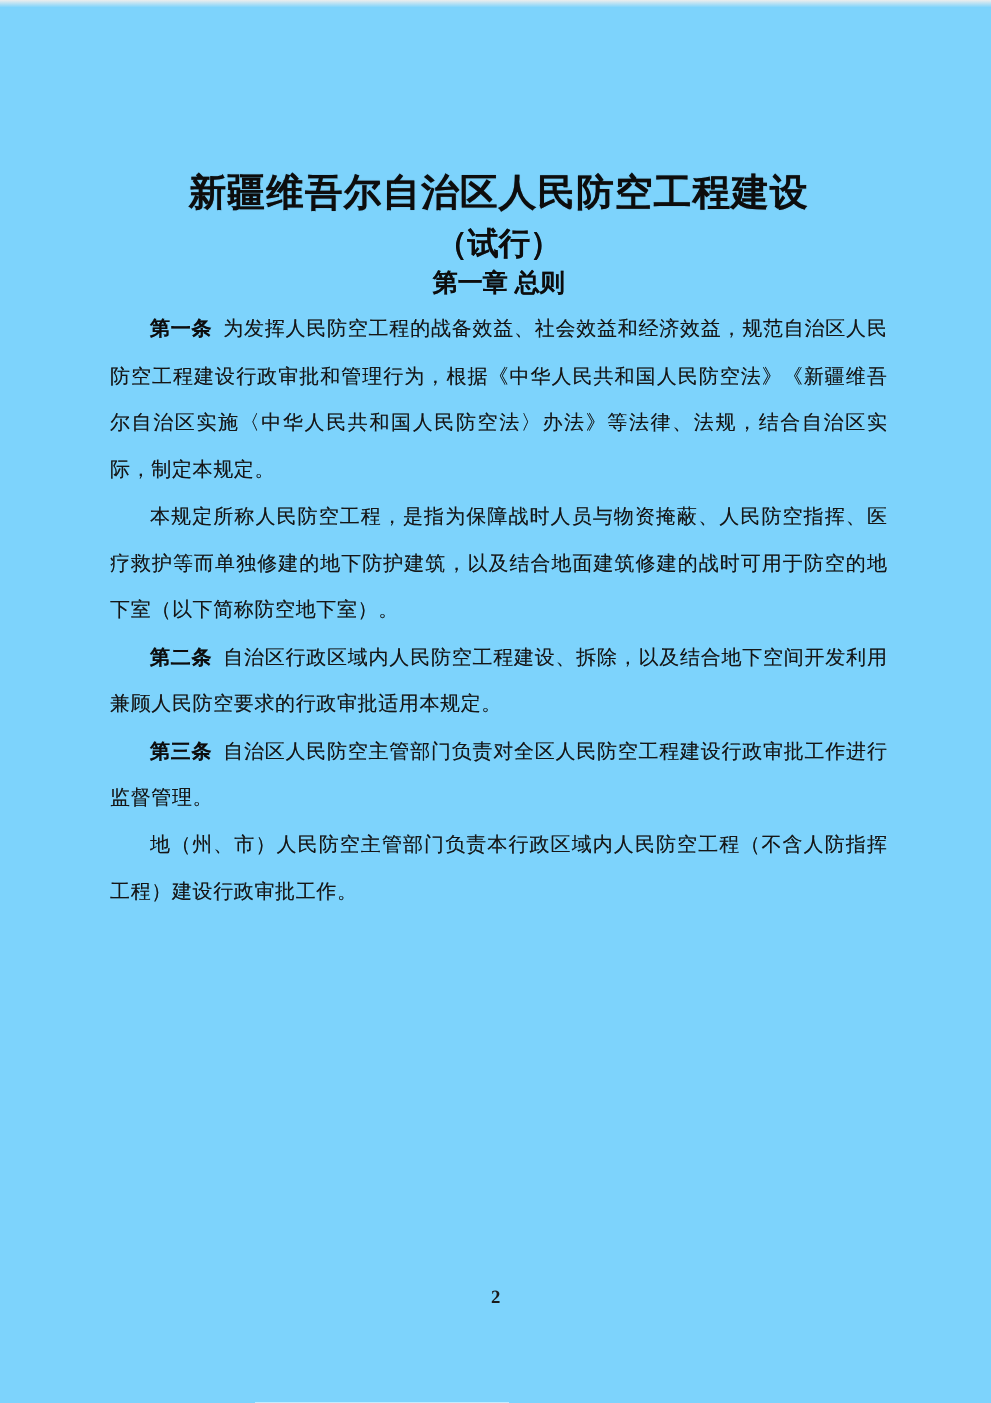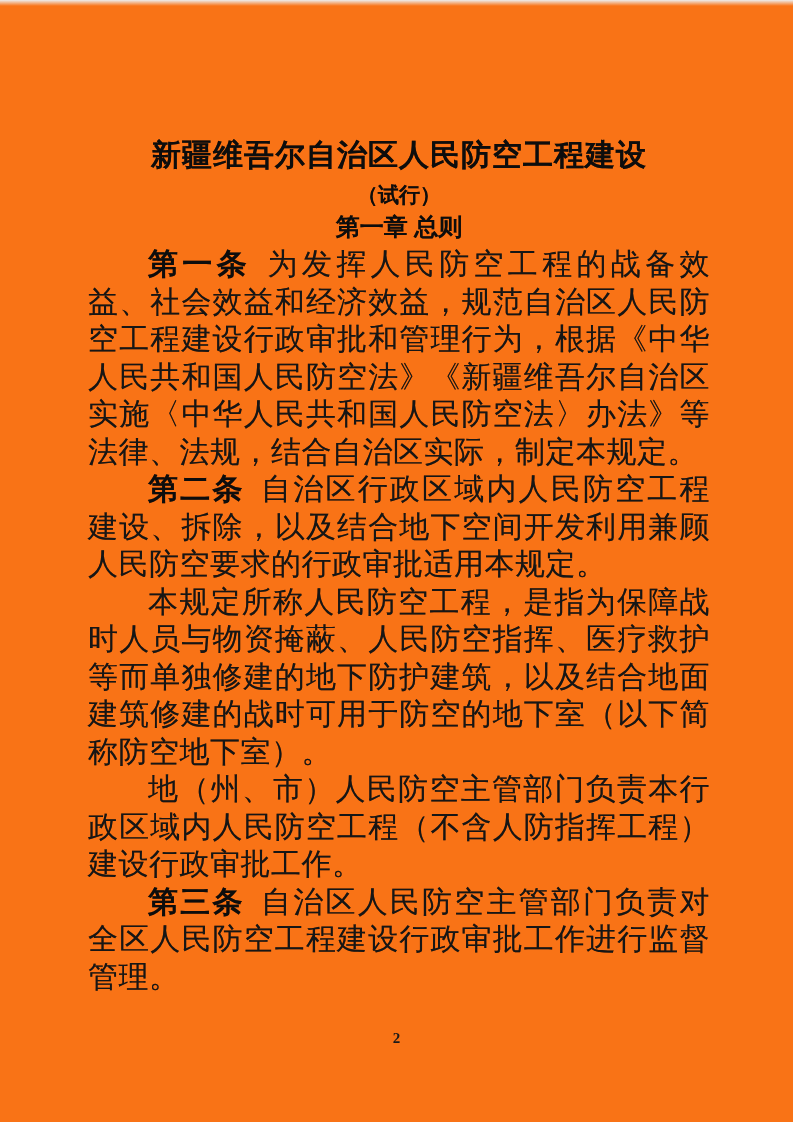--- a/index.html
+++ b/index.html
@@ -1,20 +1,20 @@
 <!DOCTYPE html>
 <html><head>
 <meta charset="utf-8">
 <style>
   html,body { margin:0; padding:0; background:#ffffff; }
   .page {
     position: relative;
     width: 793px;
     height: 1122px;
-    background: #f97316;
+    background: #7dd3fc;
     overflow: hidden;
     font-family: "Liberation Serif", "DejaVu Serif", serif;
     color: #131313;
   }
   .page::before {
     content:"";
     position:absolute; left:0; top:0; right:0; height:6px;
     background: linear-gradient(#ededed, rgba(255,255,255,0));
     pointer-events:none;
   }
@@ -32,41 +32,41 @@
     font-weight: 700;
     letter-spacing: 1px;
     text-align: center;
     color: #0d0d0d;
     text-shadow: 0 0 0.6px rgba(0,0,0,0.6);
   }
   .doc-title .t-line { display: block; }
   .subtitle {
     margin-top: 2px;
     font-family: "Liberation Sans", "DejaVu Sans", sans-serif;
-    font-size: 21px;
+    font-size: 25px;
     line-height: 28px;
     font-weight: 700;
     text-align: center;
     color: #0d0d0d;
     text-shadow: 0 0 0.5px rgba(0,0,0,0.55);
   }
   .chapter {
     margin: 0;
     font-family: "Liberation Sans", "DejaVu Sans", sans-serif;
-    font-size: 24px;
+    font-size: 20px;
     line-height: 36px;
     font-weight: 700;
     text-align: center;
     color: #0d0d0d;
     text-shadow: 0 0 0.5px rgba(0,0,0,0.55);
   }
   .body-text { margin-top: 0; }
   .para {
     margin: 0;
-    font-size: 30px;
+    font-size: 16px;
     line-height: 37.5px;
     letter-spacing: 0.5px;
     text-align: justify;
     text-indent: 2em;
     font-weight: 500;
     color: #161616;
     text-shadow: 0 0 0.5px rgba(0,0,0,0.45);
   }
   .lead {
     font-family: "Liberation Sans", "DejaVu Sans", sans-serif;
@@ -94,22 +94,22 @@
     <h1 class="doc-title">
       <span class="t-line">新疆维吾尔自治区人民防空工程建设</span>
     </h1>
 
     <div class="subtitle">（试行）</div>
 
     <h2 class="chapter">第一章 总则</h2>
 
     <div class="body-text">
       <p class="para"><span class="lead">第一条</span><span class="ptext">为发挥人民防空工程的战备效益、社会效益和经济效益，规范自治区人民防空工程建设行政审批和管理行为，根据《中华人民共和国人民防空法》《新疆维吾尔自治区实施〈中华人民共和国人民防空法〉办法》等法律、法规，结合自治区实际，制定本规定。</span></p>
+      <p class="para"><span class="ptext">本规定所称人民防空工程，是指为保障战时人员与物资掩蔽、人民防空指挥、医疗救护等而单独修建的地下防护建筑，以及结合地面建筑修建的战时可用于防空的地下室（以下简称防空地下室）。</span></p>
       <p class="para"><span class="lead">第二条</span><span class="ptext">自治区行政区域内人民防空工程建设、拆除，以及结合地下空间开发利用兼顾人民防空要求的行政审批适用本规定。</span></p>
-      <p class="para"><span class="ptext">本规定所称人民防空工程，是指为保障战时人员与物资掩蔽、人民防空指挥、医疗救护等而单独修建的地下防护建筑，以及结合地面建筑修建的战时可用于防空的地下室（以下简称防空地下室）。</span></p>
+      <p class="para"><span class="lead">第三条</span><span class="ptext">自治区人民防空主管部门负责对全区人民防空工程建设行政审批工作进行监督管理。</span></p>
       <p class="para"><span class="ptext">地（州、市）人民防空主管部门负责本行政区域内人民防空工程（不含人防指挥工程）建设行政审批工作。</span></p>
-      <p class="para"><span class="lead">第三条</span><span class="ptext">自治区人民防空主管部门负责对全区人民防空工程建设行政审批工作进行监督管理。</span></p>
     </div>
 
   </div>
 
   <div class="page-number">2</div>
 </div>
 
 </body></html>

